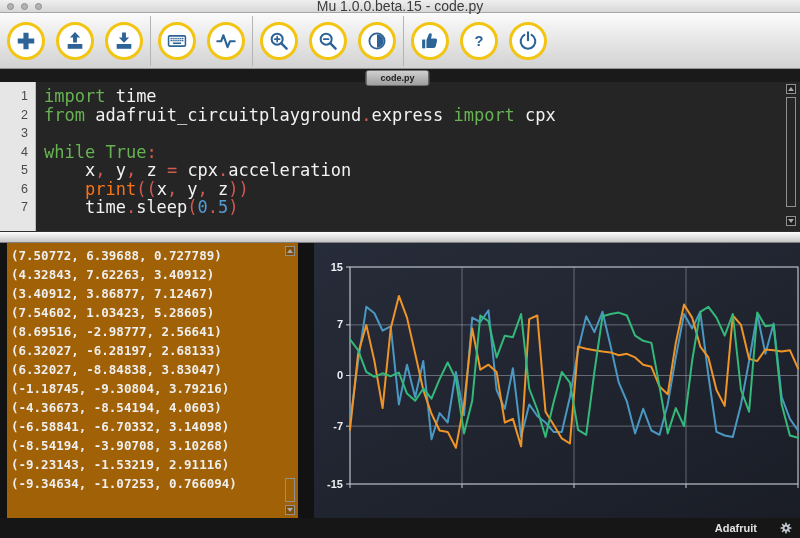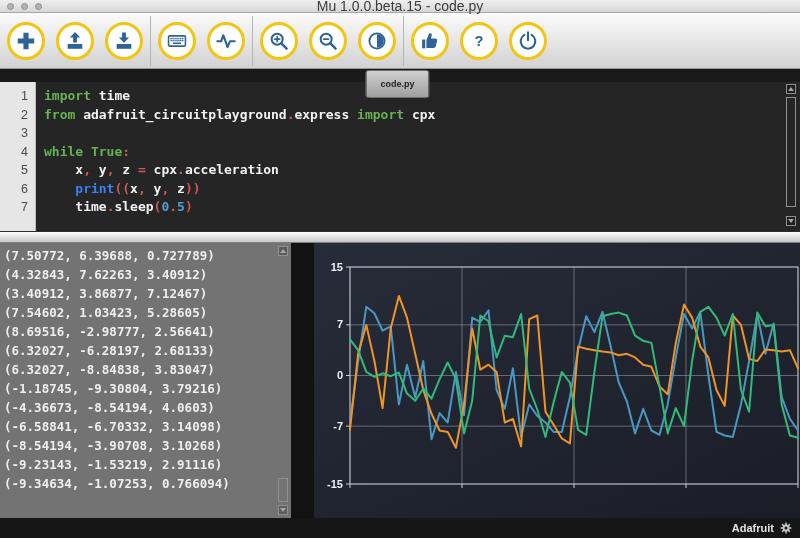--- a/index.html
+++ b/index.html
@@ -13,56 +13,56 @@
 
   
   .toolbar{position:absolute;left:0;top:13px;width:800px;height:56px;background:linear-gradient(#fbfbfb,#d2d2d2);border-bottom:1px solid #969696;box-sizing:border-box;display:flex;align-items:center;z-index:4;}
   .tb-group{display:flex;align-items:center;gap:11px;padding:0 7px;}
   .tb-sep{width:1px;height:50px;background:#b4b4b4;align-self:center;}
   .tb-btn{width:38px;height:38px;border-radius:50%;background:#fff;border:3px solid #f3c513;box-sizing:border-box;display:flex;align-items:center;justify-content:center;cursor:pointer;flex:0 0 auto;}
   .tb-btn svg{width:22px;height:22px;display:block;}
 
   
   .tabstrip{position:absolute;left:0;top:69px;width:800px;height:13px;background:#1a1a1a;z-index:3;}
-  .tab{position:absolute;left:50%;transform:translateX(-54%);top:1px;height:28px;padding:0 14px;border-radius:3px;background:linear-gradient(#cfcfcf,#9f9f9f);border:1px solid #6e6e6e;box-sizing:border-box;display:flex;align-items:center;cursor:pointer;}
+  .tab{position:absolute;left:50%;transform:translateX(-54%);top:1px;height:16px;padding:0 14px;border-radius:3px;background:linear-gradient(#cfcfcf,#9f9f9f);border:1px solid #6e6e6e;box-sizing:border-box;display:flex;align-items:center;cursor:pointer;}
   .tab span{font-size:9px;font-weight:bold;color:#222;line-height:9px;}
 
   
   .editor{position:absolute;left:0;top:82px;width:800px;height:149px;background:#252525;overflow:hidden;}
   .gutter{position:absolute;left:0;top:0;bottom:0;width:36px;background:#e6e6e6;border-right:1px solid #bdbdbd;box-sizing:border-box;padding-top:5px;}
   .ln{height:18.5px;line-height:18.5px;text-align:right;padding-right:7px;font-size:12.5px;color:#4a4a4a;font-family:"Liberation Sans",sans-serif;}
-  .code{position:absolute;left:44px;top:0;right:20px;padding-top:5px;font-family:"DejaVu Sans Mono","Liberation Mono",monospace;font-size:13px;font-weight:bold;white-space:pre;}
+  .code{position:absolute;left:44px;top:0;right:20px;padding-top:5px;font-family:"DejaVu Sans Mono","Liberation Mono",monospace;font-size:17px;font-weight:normal;white-space:pre;}
   .cl{height:18.5px;line-height:18.5px;}
   .seg-kw{color:#67b253;}
   .seg-txt{color:#f2f2f2;}
   .seg-punc{color:#d05a52;}
-  .seg-fn{color:#3b82f6;}
+  .seg-fn{color:#f97316;}
   .seg-num{color:#579bd5;}
 
   
   .sb{position:absolute;width:11px;}
   .sb-box{width:10px;height:10px;border:1px solid #909090;box-sizing:border-box;display:flex;align-items:center;justify-content:center;background:rgba(0,0,0,0.2);cursor:pointer;}
   .sb-thumb{width:10px;border:1px solid #909090;box-sizing:border-box;cursor:pointer;}
   .tri-up{width:0;height:0;border-left:3px solid transparent;border-right:3px solid transparent;border-bottom:4px solid #a8a8a8;}
   .tri-down{width:0;height:0;border-left:3px solid transparent;border-right:3px solid transparent;border-top:4px solid #a8a8a8;}
 
   
   .splitter{position:absolute;left:0;top:231px;width:800px;height:12px;background:linear-gradient(#fdfdfd,#c6c6c6);border-top:1px solid #2e2e2e;border-bottom:1px solid #7f7f7f;box-sizing:border-box;cursor:row-resize;z-index:4;}
 
   
   .bottom{position:absolute;left:0;top:243px;width:800px;height:275px;background:#121212;}
-  .repl{position:absolute;left:0;top:0;width:291px;height:275px;background:#737373;overflow:hidden;}
+  .repl{position:absolute;left:7px;top:0;width:291px;height:275px;background:#a16207;overflow:hidden;}
   .repl-lines{position:absolute;left:4px;top:3px;font-family:"DejaVu Sans Mono","Liberation Mono",monospace;font-size:12.5px;font-weight:bold;color:#efefef;white-space:pre;}
   .rl{height:19px;line-height:19px;}
 
   .plotter{position:absolute;left:293px;top:0;width:500px;height:275px;background:linear-gradient(155deg,#272c3a 0%,#20242f 55%,#1a1d26 100%);overflow:hidden;margin-left:21px;}
   .plotter svg{position:absolute;left:0;top:0;}
 
   
-  .statusbar{position:absolute;left:0;top:518px;width:800px;height:20px;background:#161616;display:flex;align-items:center;justify-content:flex-end;gap:5px;padding-right:7px;box-sizing:border-box;}
+  .statusbar{position:absolute;left:0;top:518px;width:800px;height:20px;background:#161616;display:flex;align-items:center;justify-content:flex-end;gap:22px;padding-right:7px;box-sizing:border-box;}
   .brand{color:#e3e3e3;font-size:11px;font-weight:bold;}
 </style>
 </head>
 <body>
 
 <div class="titlebar">
   <div class="dots">
     <div class="dot"></div>
     <div class="dot"></div>
     <div class="dot"></div>

